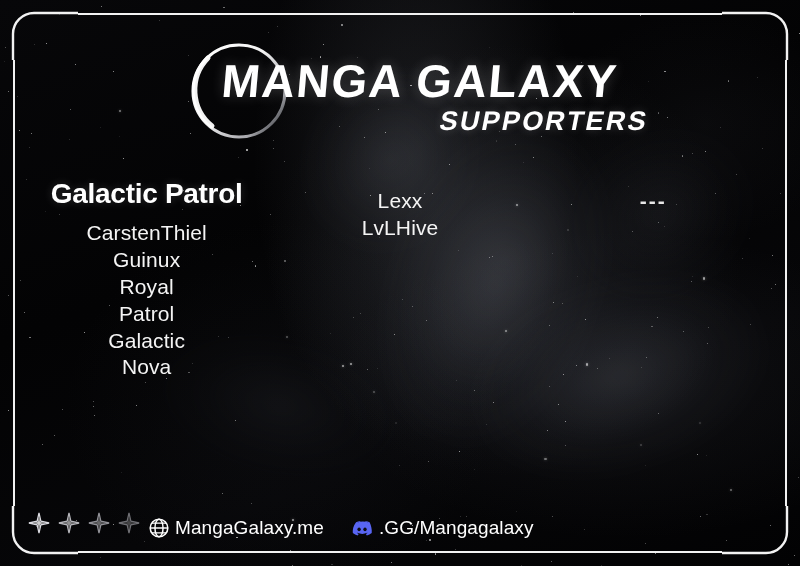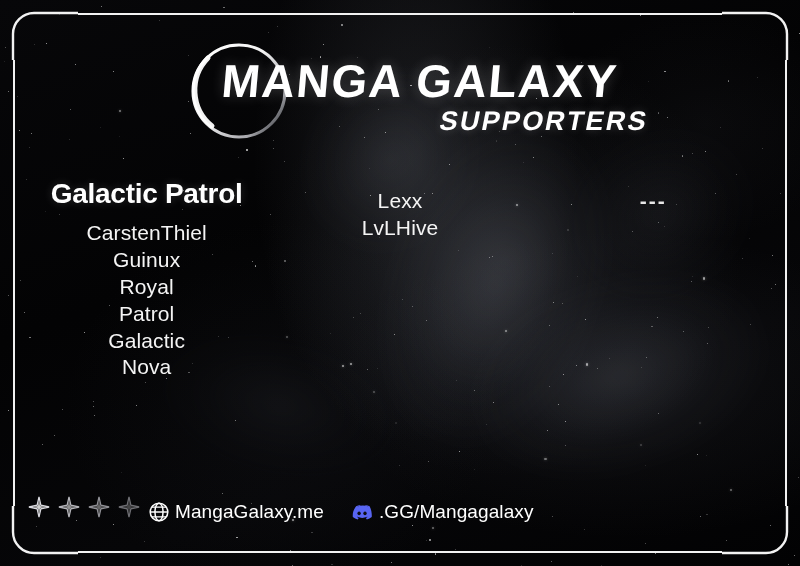--- a/index.html
+++ b/index.html
@@ -79,21 +79,21 @@
   }
   .tier-names{margin-top:10px;}
   .tier-name{
     font-size:21px;font-weight:400;color:#f4f4f4;line-height:1.28;
     letter-spacing:0.1px;
   }
   .tier-empty{font-size:21px;font-weight:600;color:#e8e8e8;letter-spacing:2px;line-height:1.28;}
 
   
   #footer{
-    position:absolute;left:0;bottom:34px;width:684px;height:40px;
+    position:absolute;left:0;bottom:18px;width:684px;height:40px;
     display:flex;align-items:center;
   }
   .sparkles{position:absolute;left:28px;top:4px;display:flex;gap:8px;align-items:center;}
   .sparkle{width:22px;height:22px;}
   .links{
     position:absolute;left:148px;right:16px;top:0;height:40px;
     display:flex;align-items:center;gap:26px;
   }
   .link{display:flex;align-items:center;gap:5px;}
   .link-text{font-size:19px;font-weight:500;color:#ffffff;letter-spacing:0.1px;white-space:nowrap;}

